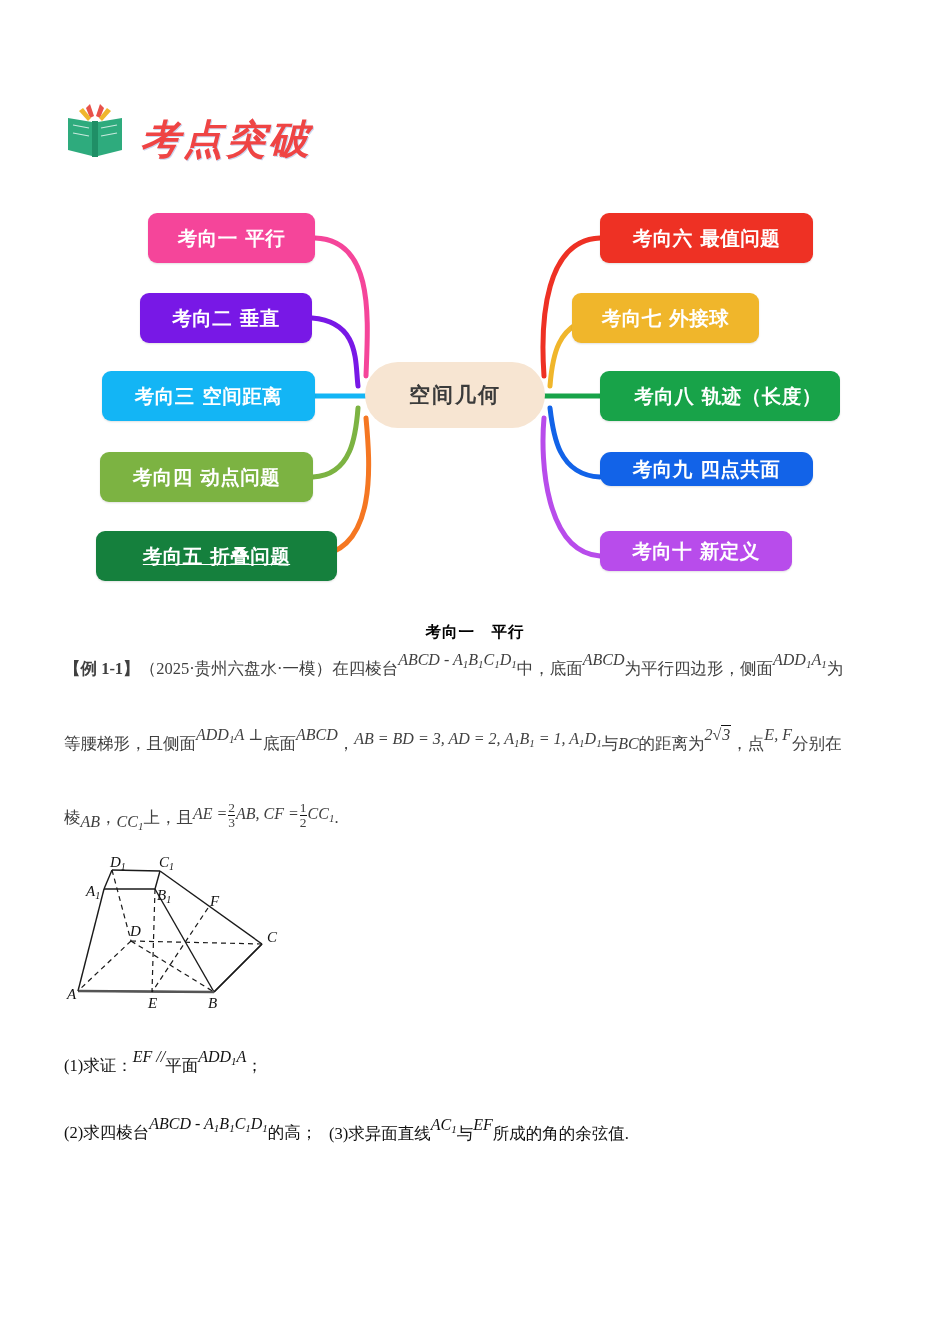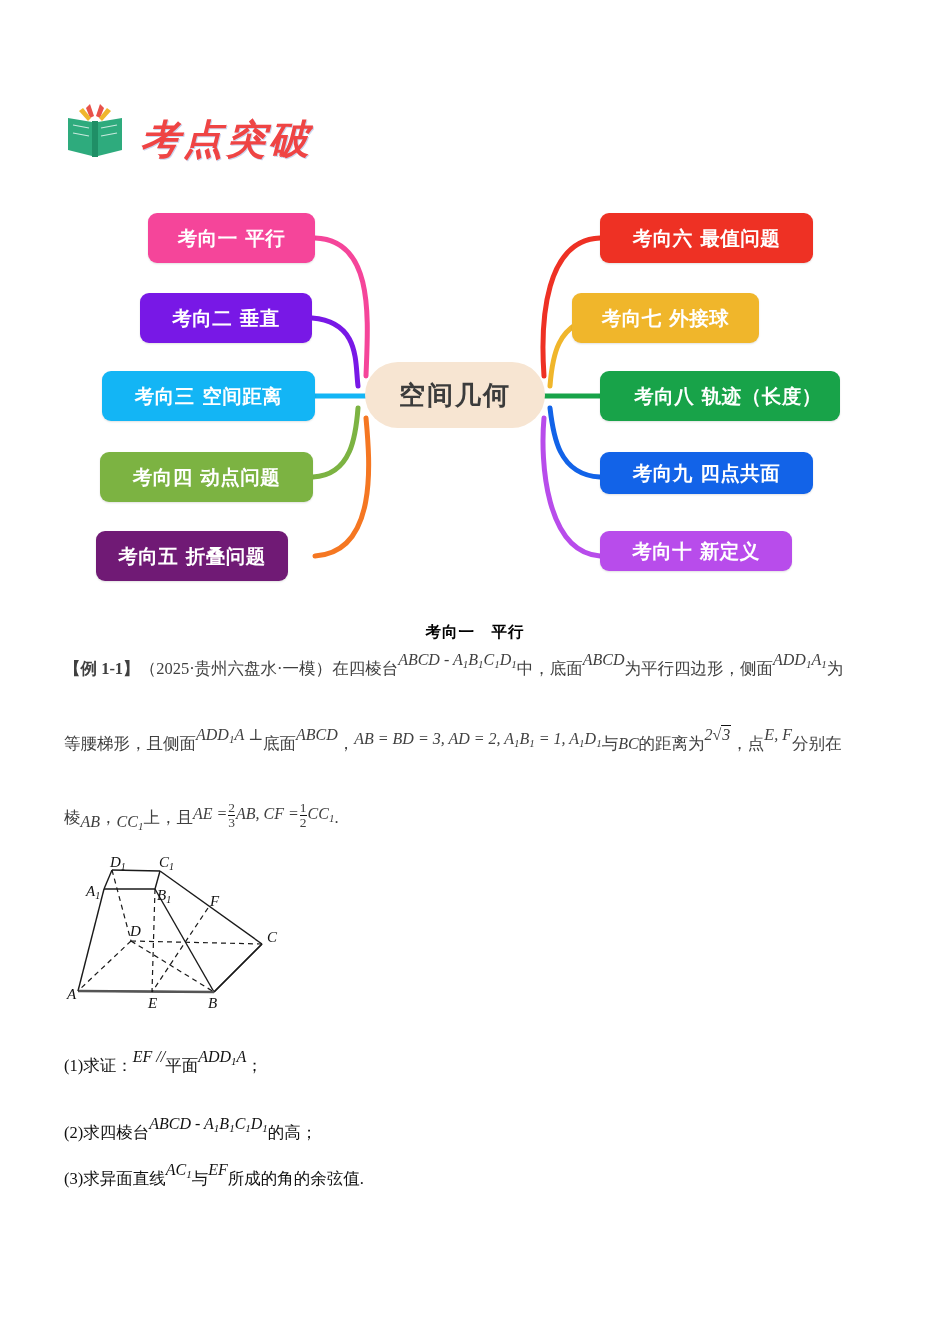--- a/index.html
+++ b/index.html
@@ -79,21 +79,21 @@
     top: 172px;
     width: 180px;
     height: 66px;
     border-radius: 34px;
     background: #f7e5d2;
     display: flex;
     align-items: center;
     justify-content: center;
     font-family: "DejaVu Sans", "Liberation Sans", sans-serif;
     font-weight: bold;
-    font-size: 26px;
+    font-size: 21px;
     color: #3b3b3b;
     letter-spacing: 2px;
     z-index: 4;
   }
 
   
   #section-title {
     position: absolute;
     left: 0;
     top: 622px;
@@ -204,38 +204,38 @@
   </div>
   <div class="mm-node" style="left:140px; top:103px; width:172px; height:50px; background:#7818e6;">
     <span>考向二   垂直</span>
   </div>
   <div class="mm-node" style="left:102px; top:181px; width:213px; height:50px; background:#13b5f5;">
     <span>考向三  空间距离</span>
   </div>
   <div class="mm-node" style="left:100px; top:262px; width:213px; height:50px; background:#7cb342;">
     <span>考向四  动点问题</span>
   </div>
-  <div class="mm-node" style="left:96px; top:341px; width:192px; height:50px; background:#701a75;">
+  <div class="mm-node" style="left:96px; top:341px; width:241px; height:50px; background:#15803d;text-decoration:underline;">
     <span>考向五   折叠问题</span>
   </div>
 
   <div id="mm-center">
     <span>空间几何</span>
   </div>
 
   <div class="mm-node" style="left:600px; top:23px; width:213px; height:50px; background:#ee3124;">
     <span>考向六  最值问题</span>
   </div>
   <div class="mm-node" style="left:572px; top:103px; width:187px; height:50px; background:#f0b62b;">
     <span>考向七  外接球</span>
   </div>
   <div class="mm-node" style="left:600px; top:181px; width:240px; height:50px; background:#18a349;padding-left:16px;">
     <span>考向八  轨迹（长度）</span>
   </div>
-  <div class="mm-node" style="left:600px; top:262px; width:213px; height:42px; background:#1263e8;">
+  <div class="mm-node" style="left:600px; top:262px; width:213px; height:34px; background:#1263e8;border-radius:11px;">
     <span>考向九  四点共面</span>
   </div>
   <div class="mm-node" style="left:600px; top:341px; width:192px; height:40px; background:#b84ceb;">
     <span>考向十   新定义</span>
   </div>
 </div>
 
 <div id="section-title">考向一　平行</div>
 
 <div class="doc-line" style="top:660px;">
@@ -295,15 +295,15 @@
 </svg>
 
 <div class="qline" style="top:1055px;">
   <span>(1)</span><span>求证：</span><span class="sup-math">EF //</span><span>平面</span><span class="sup-math"><span>ADD</span><span class="sub1">1</span><span>A</span></span><span>；</span>
 </div>
 
 <div class="qline" style="top:1122px;">
   <span>(2)</span><span>求四棱台</span><span class="sup-math"><span>ABCD - A</span><span class="sub1">1</span><span>B</span><span class="sub1">1</span><span>C</span><span class="sub1">1</span><span>D</span><span class="sub1">1</span></span><span>的高；</span>
 </div>
 
-<div class="qline" style="top:1168px;">
+<div class="qline" style="top:1123px;text-align:center;">
   <span>(3)</span><span>求异面直线</span><span class="sup-math"><span>AC</span><span class="sub1">1</span></span><span>与</span><span class="sup-math">EF</span><span>所成的角的余弦值.</span>
 </div>
 
 </body></html>

